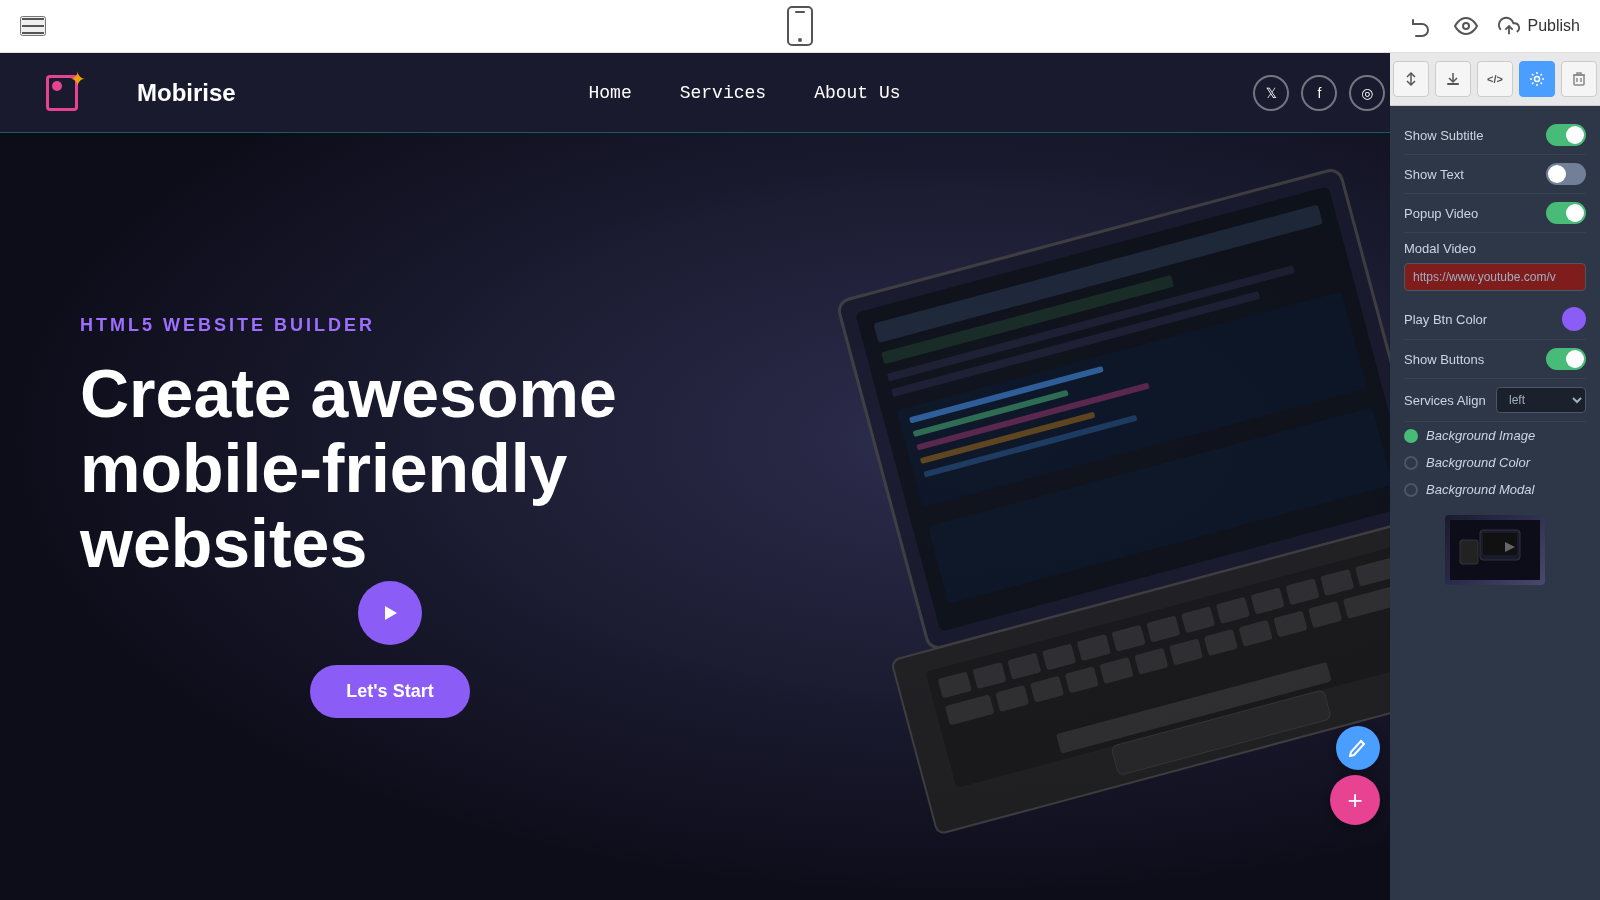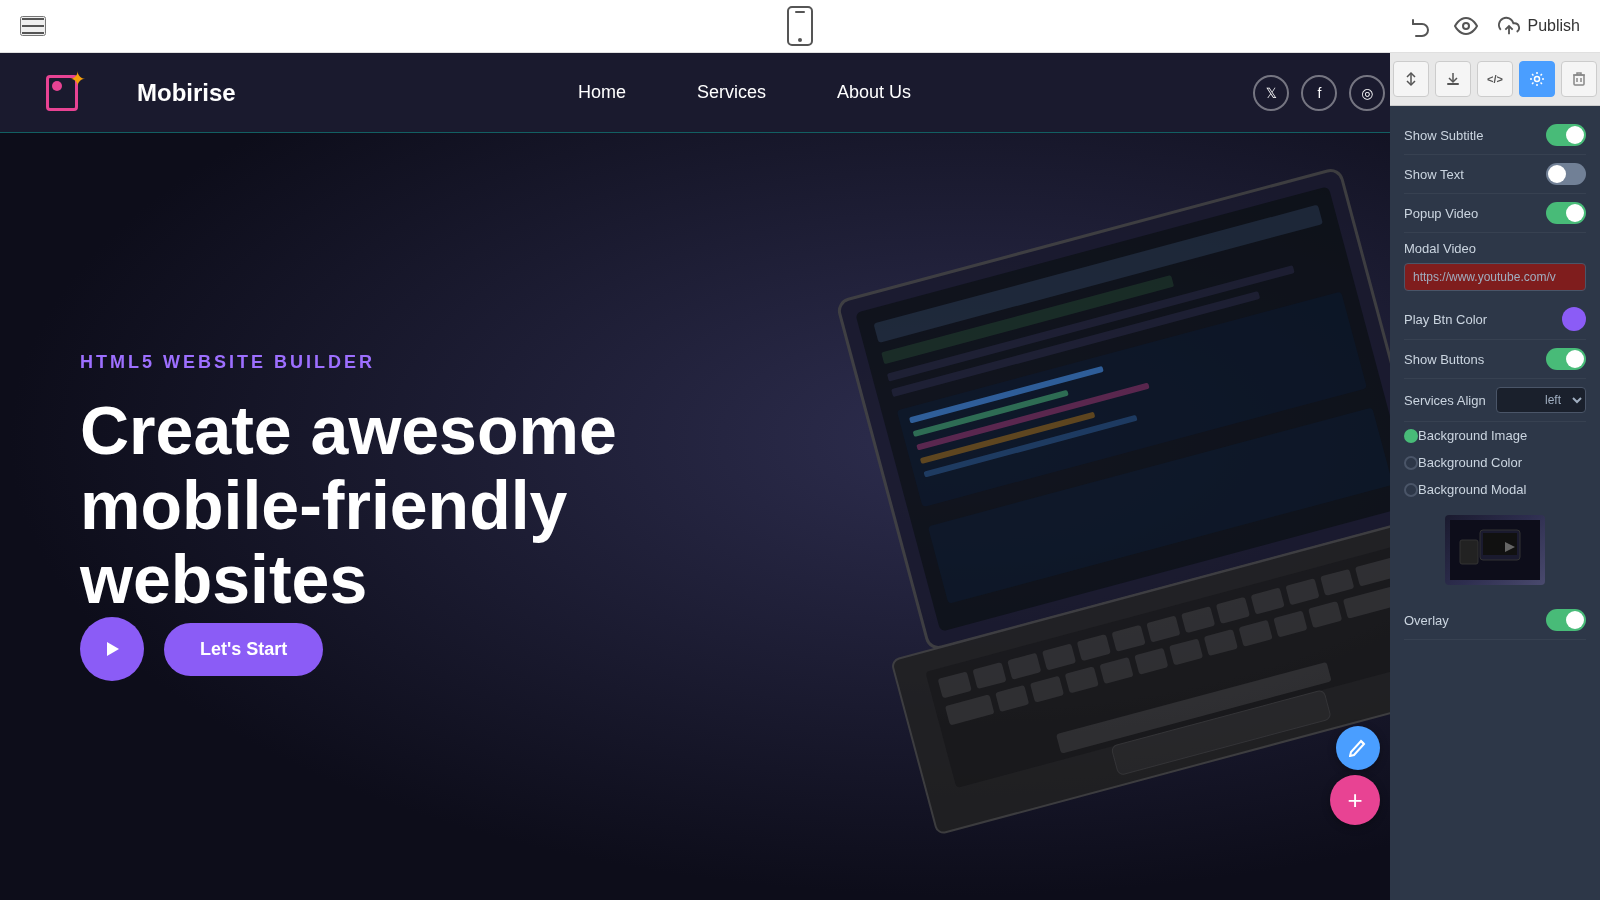--- a/index.html
+++ b/index.html
@@ -52,21 +52,21 @@
       display: flex;
       align-items: center;
       justify-content: space-between;
       padding: 0 40px;
       position: relative;
       z-index: 10;
       border-bottom: 1px solid rgba(0,255,220,0.3);
     }
     .site-logo { display: flex; align-items: center; gap: 12px; }
     .logo-text { color: #fff; font-size: 24px; font-weight: 600; margin-left: 41px; }
-    .site-nav-links { display: flex; gap: 71px; }
+    .site-nav-links { display: flex; gap: 48px; font-family: Liberation Mono, monospace; }
     .nav-link { color: #fff; text-decoration: none; font-size: 18px; }
     .nav-social { display: flex; align-items: center; gap: 12px; }
     .social-icon {
       width: 36px; height: 36px;
       border: 2px solid rgba(255,255,255,0.4);
       border-radius: 50%;
       display: flex; align-items: center; justify-content: center;
       color: #fff;
       font-size: 14px;
     }
@@ -121,21 +121,21 @@
       letter-spacing: 3px;
       text-transform: uppercase;
       margin-bottom: 20px;
     }
     .hero-title {
       color: #fff;
       font-size: 68px;
       font-weight: 800;
       line-height: 1.1;
     }
-    .hero-buttons { display: flex; align-items: center; gap: 20px; }
+    .hero-buttons { display: flex; align-items: center; gap: 20px; flex-direction: column; }
     .play-btn {
       width: 64px; height: 64px;
       background: #8b5cf6;
       border-radius: 50%;
       border: none;
       display: flex; align-items: center; justify-content: center;
       cursor: pointer;
       color: #fff;
       font-size: 22px;
     }
@@ -256,30 +256,31 @@
     
     .align-select {
       background: #1a202c;
       border: 1px solid #4a5568;
       color: #a0aec0;
       padding: 4px 8px;
       border-radius: 4px;
       font-size: 12px;
       cursor: pointer;
       width: 90px;
-      text-align: right;
     }
 
     
     .radio-row {
       display: flex;
       align-items: center;
+      gap: 8px;
       padding: 6px 0;
       color: #cbd5e0;
       font-size: 13px;
+      font-style: italic;
     }
     .radio-circle {
       width: 14px; height: 14px;
       border-radius: 50%;
       border: 2px solid #4a5568;
       background: transparent;
       flex-shrink: 0;
     }
     .radio-circle.selected {
       background: #48bb78;
@@ -603,24 +604,20 @@
             <rect width="90" height="60" fill="#0d0d1a"></rect>
             <rect x="30" y="10" width="40" height="30" rx="3" fill="#1a1a2e" stroke="#333" stroke-width="1"></rect>
             <rect x="33" y="13" width="34" height="22" fill="#111"></rect>
             <rect x="10" y="20" width="18" height="24" rx="2" fill="#222" stroke="#333" stroke-width="1"></rect>
             <polygon points="55,22 65,27 55,32" fill="#666"></polygon>
           </svg>
         </div>
       </div>
 
 
-      <div class="panel-row">
-        <span class="panel-label">Overlay</span>
-        <div class="toggle on"></div>
-      </div>
 
     </div>
   </div>
 
   <div class="fab-edit">
     <svg width="18" height="18" viewBox="0 0 18 18" fill="none" stroke="white" stroke-width="2">
       <path d="M2 13L1 17l4-1L15 5l-3-3L2 13z"></path>
       <path d="M12 2l3 3"></path>
     </svg>
   </div>

